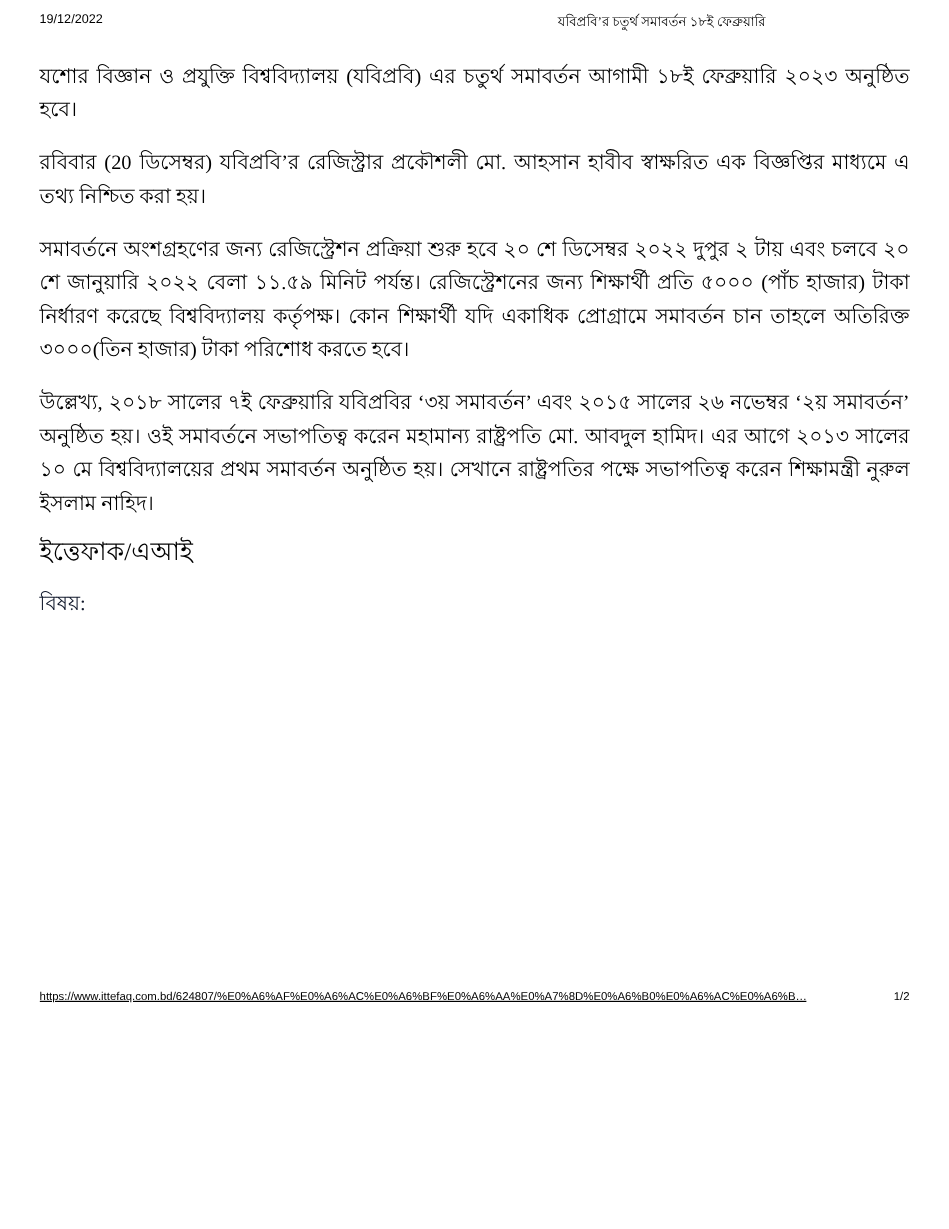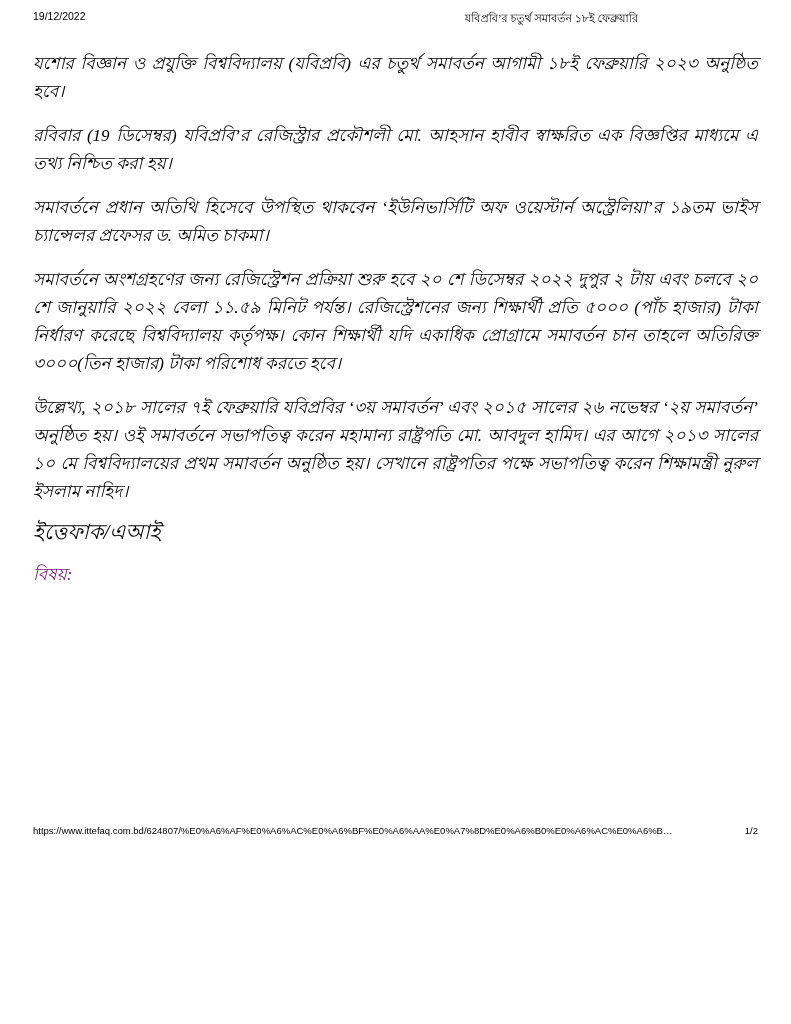--- a/index.html
+++ b/index.html
@@ -40,76 +40,75 @@
     font-family: "Liberation Serif", serif;
     white-space: nowrap;
   }
   .print-header .spacer { width: 120px; }
   
   .article {
     padding: 24px 33px 0 33px;
     font-size: 17px;
     line-height: 28px;
     text-align: justify;
-    font-style: italic;
   }
   .article p {
     margin-bottom: 16px;
   }
   .byline {
     margin-top: -2px;
     font-size: 21px;
     line-height: 24px;
     text-align: left;
   }
   .topic-label {
     margin-top: 18px;
     font-size: 17px;
     line-height: 26px;
-    color: #701a75;
+    color: #0f172a;
     font-family: "Liberation Serif", serif;
     text-align: left;
   }
   
   .print-footer {
     position: absolute;
     left: 33px;
     right: 33px;
     bottom: 16px;
     display: flex;
     justify-content: space-between;
     align-items: flex-end;
     font-family: "Liberation Sans", sans-serif;
     font-size: 9.5px;
     color: #000000;
   }
   .footer-url {
     white-space: nowrap;
     overflow: hidden;
+    text-decoration: underline;
   }
   .page-indicator {
     padding-left: 14px;
     white-space: nowrap;
   }
 </style>
 </head>
 <body>
 
 <div class="page">
 
   <div class="print-header">
     <span class="print-date">19/12/2022</span>
     <span class="print-title">যবিপ্রবি’র চতুর্থ সমাবর্তন ১৮ই ফেব্রুয়ারি</span>
     <span class="spacer"></span>
   </div>
 
   <div class="article">
     <p>যশোর বিজ্ঞান ও প্রযুক্তি বিশ্ববিদ্যালয় (যবিপ্রবি) এর চতুর্থ সমাবর্তন আগামী ১৮ই ফেব্রুয়ারি ২০২৩ অনুষ্ঠিত হবে।</p>
-    <p>রবিবার (19 ডিসেম্বর) যবিপ্রবি’র রেজিস্ট্রার প্রকৌশলী মো. আহসান হাবীব স্বাক্ষরিত এক বিজ্ঞপ্তির মাধ্যমে এ তথ্য নিশ্চিত করা হয়।</p>
-    <p>সমাবর্তনে প্রধান অতিথি হিসেবে উপস্থিত থাকবেন ‘ইউনিভার্সিটি অফ ওয়েস্টার্ন অস্ট্রেলিয়া’র ১৯তম ভাইস চ্যান্সেলর প্রফেসর ড. অমিত চাকমা।</p>
+    <p>রবিবার (20 ডিসেম্বর) যবিপ্রবি’র রেজিস্ট্রার প্রকৌশলী মো. আহসান হাবীব স্বাক্ষরিত এক বিজ্ঞপ্তির মাধ্যমে এ তথ্য নিশ্চিত করা হয়।</p>
     <p>সমাবর্তনে অংশগ্রহণের জন্য রেজিস্ট্রেশন প্রক্রিয়া শুরু হবে ২০ শে ডিসেম্বর ২০২২ দুপুর ২ টায় এবং চলবে ২০ শে জানুয়ারি ২০২২ বেলা ১১.৫৯ মিনিট পর্যন্ত। রেজিস্ট্রেশনের জন্য শিক্ষার্থী প্রতি ৫০০০ (পাঁচ হাজার) টাকা নির্ধারণ করেছে বিশ্ববিদ্যালয় কর্তৃপক্ষ। কোন শিক্ষার্থী যদি একাধিক প্রোগ্রামে সমাবর্তন চান তাহলে অতিরিক্ত ৩০০০(তিন হাজার) টাকা পরিশোধ করতে হবে।</p>
     <p>উল্লেখ্য, ২০১৮ সালের ৭ই ফেব্রুয়ারি যবিপ্রবির ‘৩য় সমাবর্তন’ এবং ২০১৫ সালের ২৬ নভেম্বর ‘২য় সমাবর্তন’ অনুষ্ঠিত হয়। ওই সমাবর্তনে সভাপতিত্ব করেন মহামান্য রাষ্ট্রপতি মো. আবদুল হামিদ। এর আগে ২০১৩ সালের ১০ মে বিশ্ববিদ্যালয়ের প্রথম সমাবর্তন অনুষ্ঠিত হয়। সেখানে রাষ্ট্রপতির পক্ষে সভাপতিত্ব করেন শিক্ষামন্ত্রী নুরুল ইসলাম নাহিদ।</p>
 
     <div class="byline">ইত্তেফাক/এআই</div>
 
     <div class="topic-label">বিষয়:</div>
   </div>
 
   <div class="print-footer">
     <span class="footer-url">https://www.ittefaq.com.bd/624807/%E0%A6%AF%E0%A6%AC%E0%A6%BF%E0%A6%AA%E0%A7%8D%E0%A6%B0%E0%A6%AC%E0%A6%B…</span>

